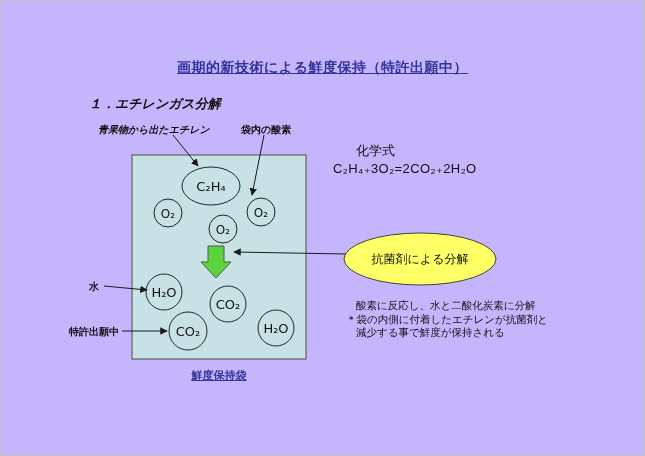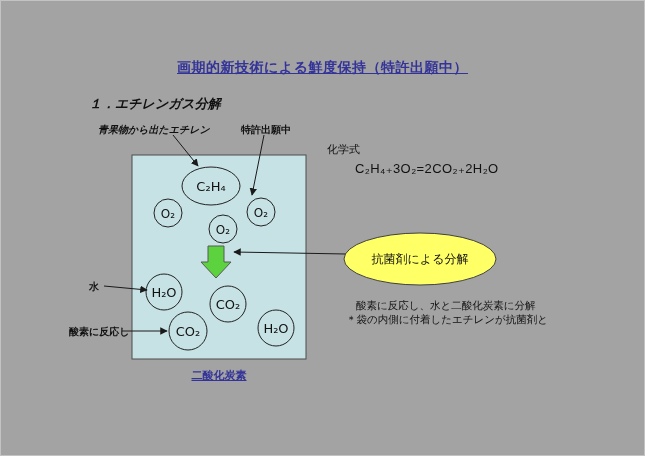--- a/index.html
+++ b/index.html
@@ -1,19 +1,19 @@
 <!DOCTYPE html>
 <html><head>
 <meta charset="utf-8">
 <style>
   html,body{margin:0;padding:0;background:#fff;}
   .slide{
     position:relative;
     width:645px;height:456px;
-    background:#a3a3a3;
+    background:#c4b5fd;
     border:1px solid #c3c3c3;
     box-sizing:border-box;
     font-family:"Liberation Sans","DejaVu Sans",sans-serif;
     color:#000;
     overflow:hidden;
   }
   .abs{position:absolute;}
   .slide-title{
     left:0;right:0;top:58px;
     text-align:center;
@@ -22,22 +22,22 @@
     text-decoration:underline;
     letter-spacing:0.5px;
   }
   .section-heading{
     left:88px;top:94px;
     font-size:13px;font-weight:bold;color:#111;font-style:italic;
   }
   .small-label{
     font-size:10px;font-weight:bold;color:#111;white-space:nowrap;
   }
-  .chem-label{left:326px;top:141px;font-size:11px;color:#111;}
-  .chem-formula{left:354px;top:160px;font-size:13px;color:#111;letter-spacing:0.4px;}
+  .chem-label{left:355px;top:141px;font-size:13px;color:#111;}
+  .chem-formula{left:332px;top:160px;font-size:13px;color:#111;letter-spacing:0.4px;}
   .note{
     left:345px;top:298px;width:285px;
     font-size:10.5px;line-height:13.5px;color:#111;
   }
   .note-line{white-space:nowrap;}
   .note-line.indent{padding-left:10px;}
   .bag-caption{
     left:131px;top:367px;width:174px;
     text-align:center;
     font-size:11px;font-weight:bold;
@@ -99,27 +99,28 @@
     <line x1="263" y1="134" x2="251" y2="194" stroke="#1a1a1a" stroke-width="1" marker-end="url(#ah)"></line>
     <line x1="103" y1="285" x2="146" y2="289" stroke="#1a1a1a" stroke-width="1" marker-end="url(#ah)"></line>
     <line x1="121" y1="330" x2="166" y2="330" stroke="#1a1a1a" stroke-width="1" marker-end="url(#ah)"></line>
     <line x1="345" y1="253" x2="233" y2="251" stroke="#1a1a1a" stroke-width="1" marker-end="url(#ah)"></line>
 
     <ellipse cx="419" cy="258" rx="76" ry="26" fill="#ffff66" stroke="#404040" stroke-width="1"></ellipse>
     <text x="419" y="262" text-anchor="middle" class="callout-text">抗菌剤による分解</text>
   </svg>
 
   <div class="abs small-label" style="left:97px;top:122px;font-style:italic;">青果物から出たエチレン</div>
-  <div class="abs small-label" style="left:240px;top:122px;">特許出願中</div>
+  <div class="abs small-label" style="left:240px;top:122px;">袋内の酸素</div>
   <div class="abs small-label" style="left:88px;top:279px;">水</div>
-  <div class="abs small-label" style="left:68px;top:324px;">酸素に反応し</div>
+  <div class="abs small-label" style="left:68px;top:324px;">特許出願中</div>
 
   <div class="abs chem-label">化学式</div>
   <div class="abs chem-formula">C₂H₄₊3O₂=2CO₂₊2H₂O</div>
 
   <div class="abs note">
     <div class="note-line indent">酸素に反応し、水と二酸化炭素に分解</div>
     <div class="note-line">＊袋の内側に付着したエチレンが抗菌剤と</div>
+    <div class="note-line indent">減少する事で鮮度が保持される</div>
   </div>
 
-  <div class="abs bag-caption">二酸化炭素</div>
+  <div class="abs bag-caption">鮮度保持袋</div>
 
 </div>
 
 </body></html>

